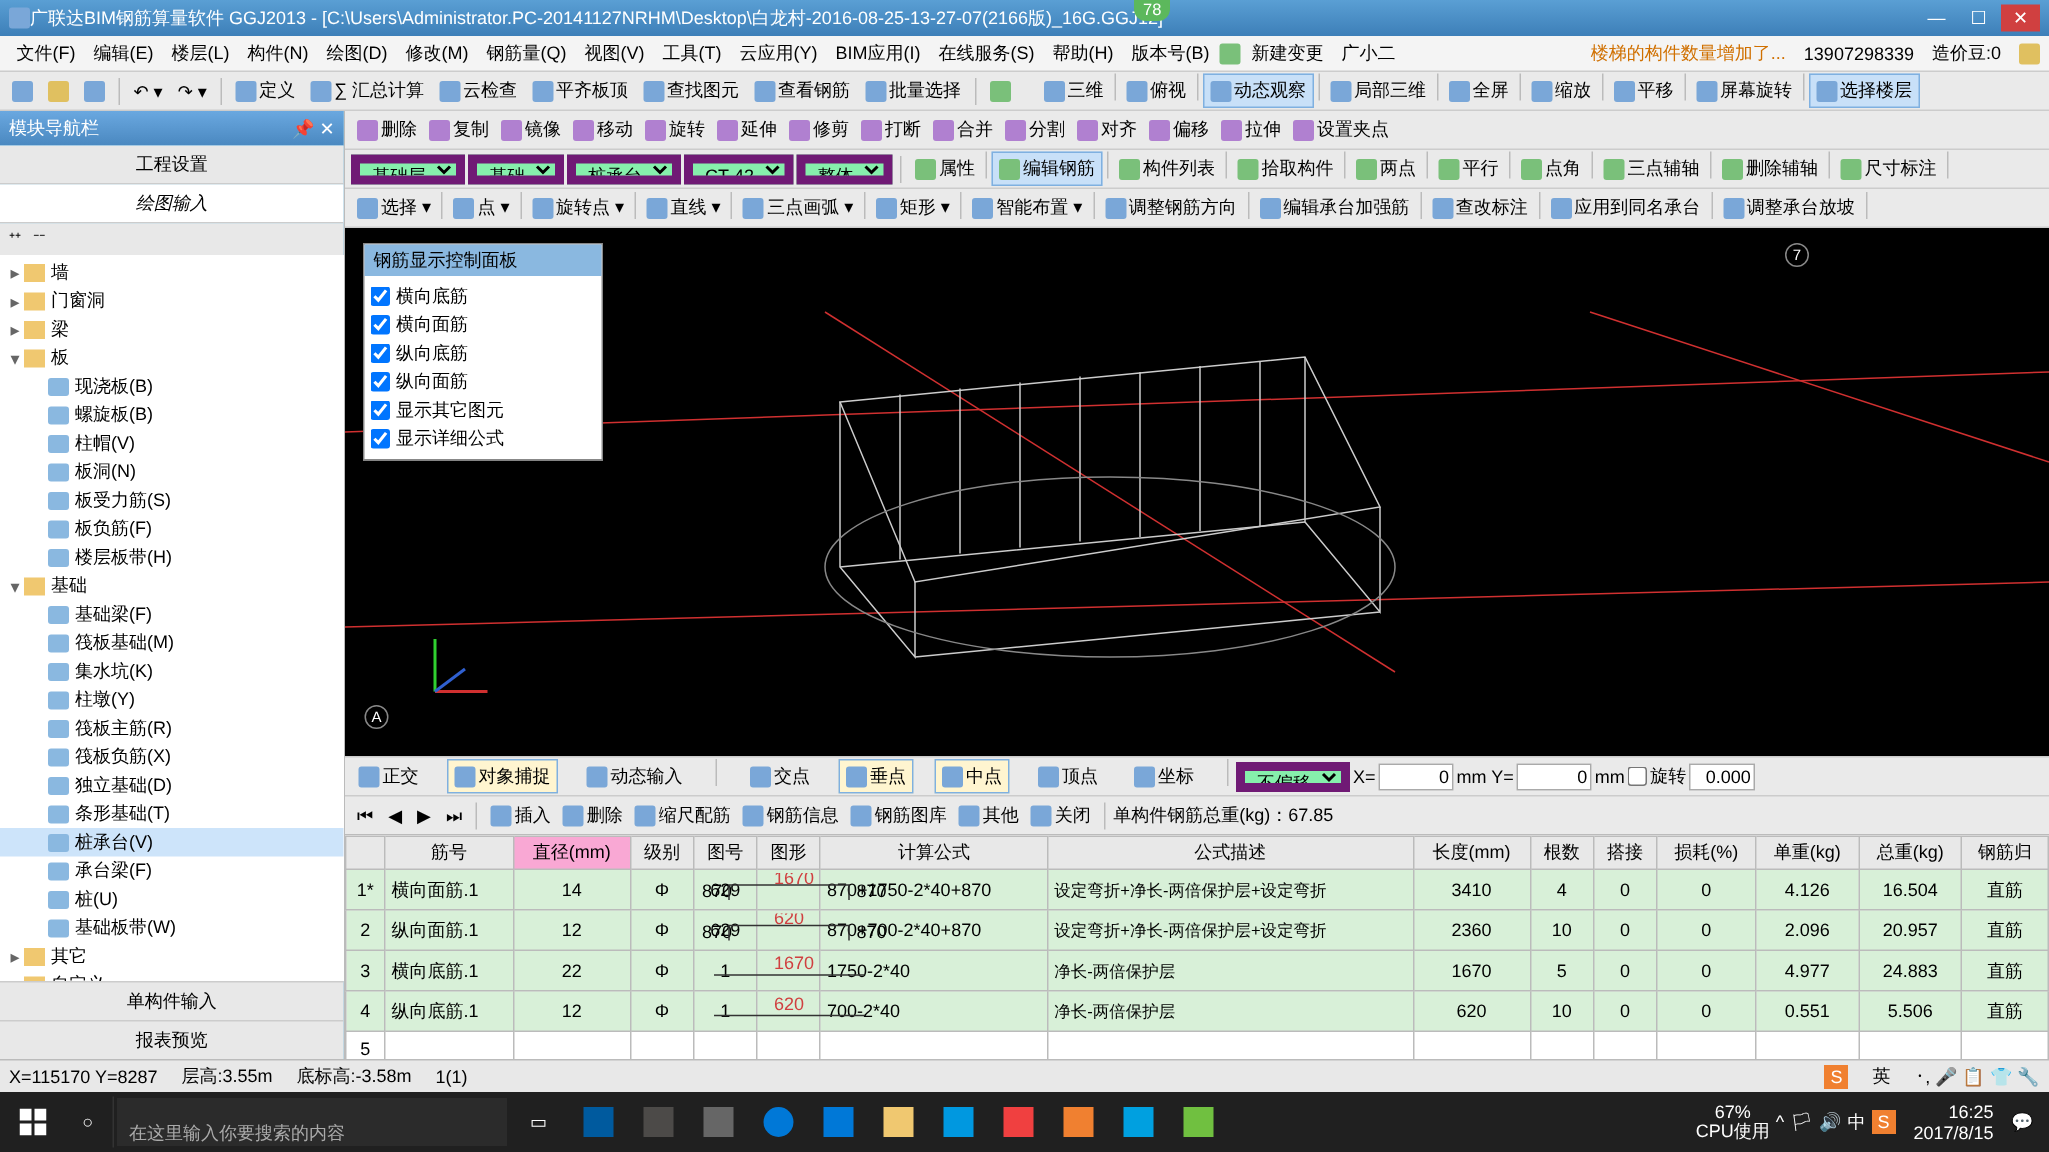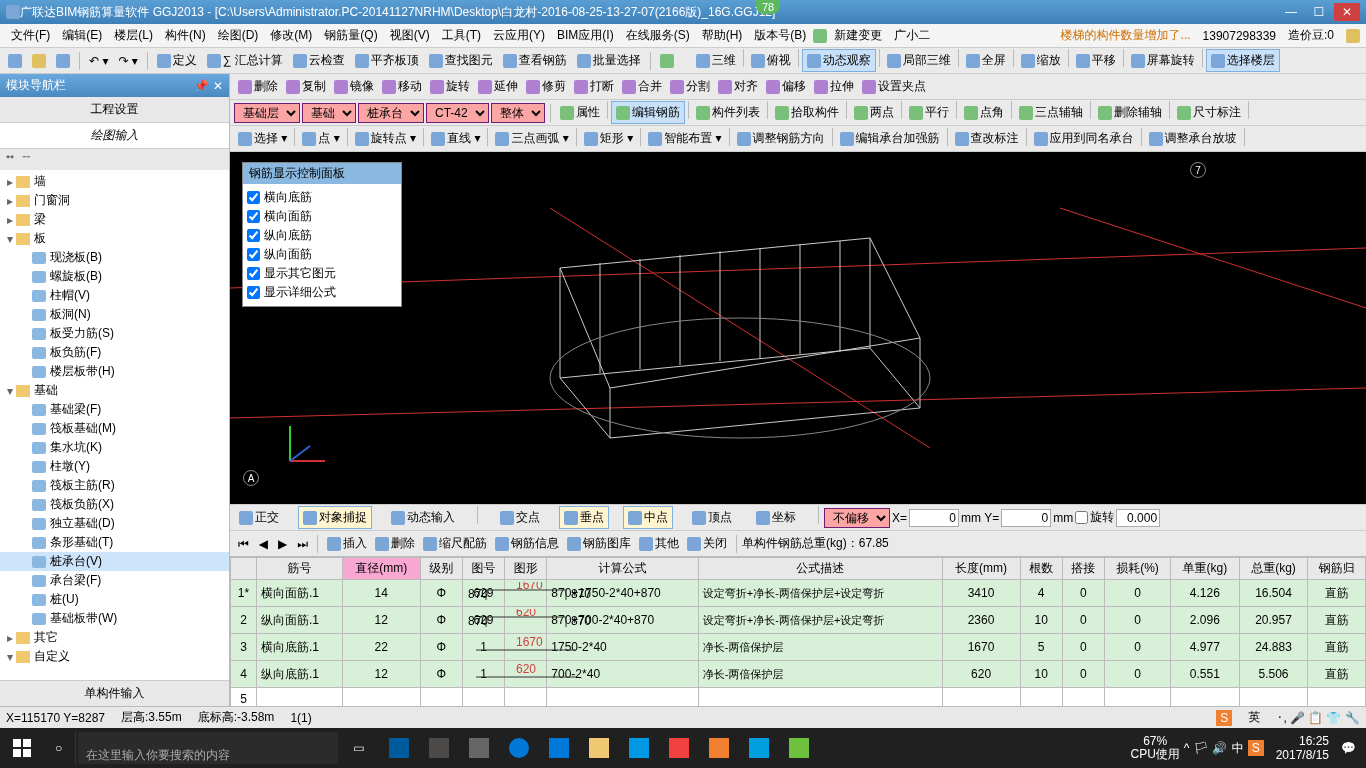--- a/index.html
+++ b/index.html
@@ -29,21 +29,21 @@
 .tree { flex: 1; overflow-y: auto; background: #fff; padding: 2px 0; }
 .tree-node { display: flex; align-items: center; padding: 1px 4px; cursor: pointer; white-space: nowrap; }
 .tree-node.selected { background: #cde4fa; }
 .tree-indent { display: inline-block; width: 16px; }
 .tree-toggle { width: 12px; text-align: center; color: #666; }
 .folder-ico { width: 14px; height: 12px; background: #f0c870; margin-right: 4px; }
 .leaf-ico { width: 14px; height: 12px; background: #8ab8e0; margin-right: 4px; border-radius: 2px; }
 .side-btab { padding: 4px; text-align: center; border-top: 1px solid #ccc; background: #e8e8e8; cursor: pointer; }
 .content { flex: 1; display: flex; flex-direction: column; overflow: hidden; }
 .toolbar2, .toolbar3, .toolbar4 { height: 26px; background: #eaeaea; border-bottom: 1px solid #ccc; display: flex; align-items: center; padding: 0 4px; gap: 2px; }
-.tb-select { height: 20px; border: 1px solid #701a75; padding: 0 4px; background: #fca5a5; cursor: pointer; font-size: 12px; }
+.tb-select { height: 20px; border: 6px solid #701a75; padding: 0 4px; background: #86efac; cursor: pointer; font-size: 12px; }
 .viewport { flex: 1; background: #000; position: relative; overflow: hidden; }
 .viewport svg { width: 100%; height: 100%; }
 .ctrl-panel { position: absolute; left: 12px; top: 10px; width: 160px; background: #fff; border: 1px solid #888; }
 .ctrl-panel-title { background: #8ab8e0; padding: 2px 6px; }
 .ctrl-panel-body { padding: 4px; }
 .ctrl-item { display: flex; align-items: center; gap: 4px; padding: 1px 0; }
 .axes { position: absolute; left: 50px; bottom: 30px; }
 .axes-label { position: absolute; color: #fff; background: #000; border: 1px solid #888; width: 16px; height: 16px; display: flex; align-items: center; justify-content: center; font-size: 10px; border-radius: 50%; }
 .snapbar { height: 26px; background: #eaeaea; border-top: 1px solid #ccc; display: flex; align-items: center; padding: 0 4px; gap: 2px; }
 .snap-item { display: flex; align-items: center; gap: 2px; padding: 2px 4px; border: 1px solid transparent; cursor: pointer; white-space: nowrap; }
@@ -294,20 +294,21 @@
           <span class="folder-ico"></span>
           <span>其它</span>
         </div>
         <div class="tree-node">
           <span class="tree-toggle">▾</span>
           <span class="folder-ico"></span>
           <span>自定义</span>
         </div>
       </div>
     <div class="side-btab">单构件输入</div>
+    <div class="side-btab">报表预览</div>
   </div>
 
   <div class="content">
     <div class="toolbar2">
         <div id="tb2" style="display:flex;">
           <span class="tb-btn"><span class="ico p"></span>删除</span>
           <span class="tb-btn"><span class="ico p"></span>复制</span>
           <span class="tb-btn"><span class="ico p"></span>镜像</span>
           <span class="tb-btn"><span class="ico p"></span>移动</span>
           <span class="tb-btn"><span class="ico p"></span>旋转</span>

